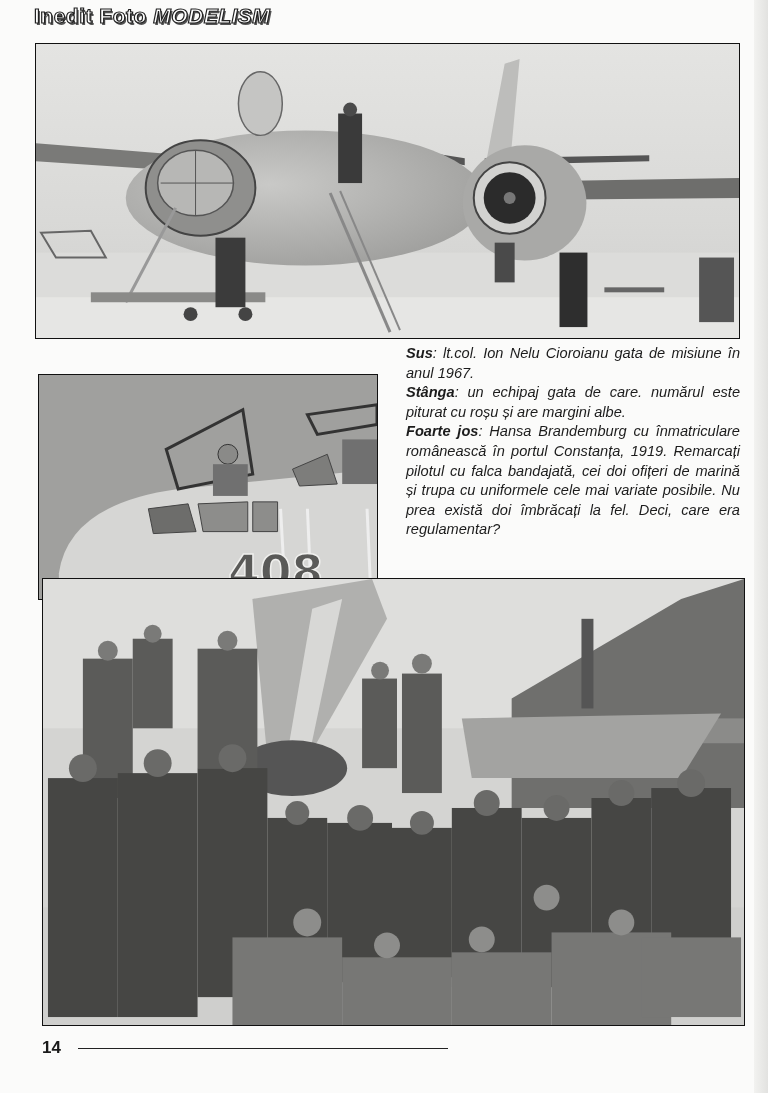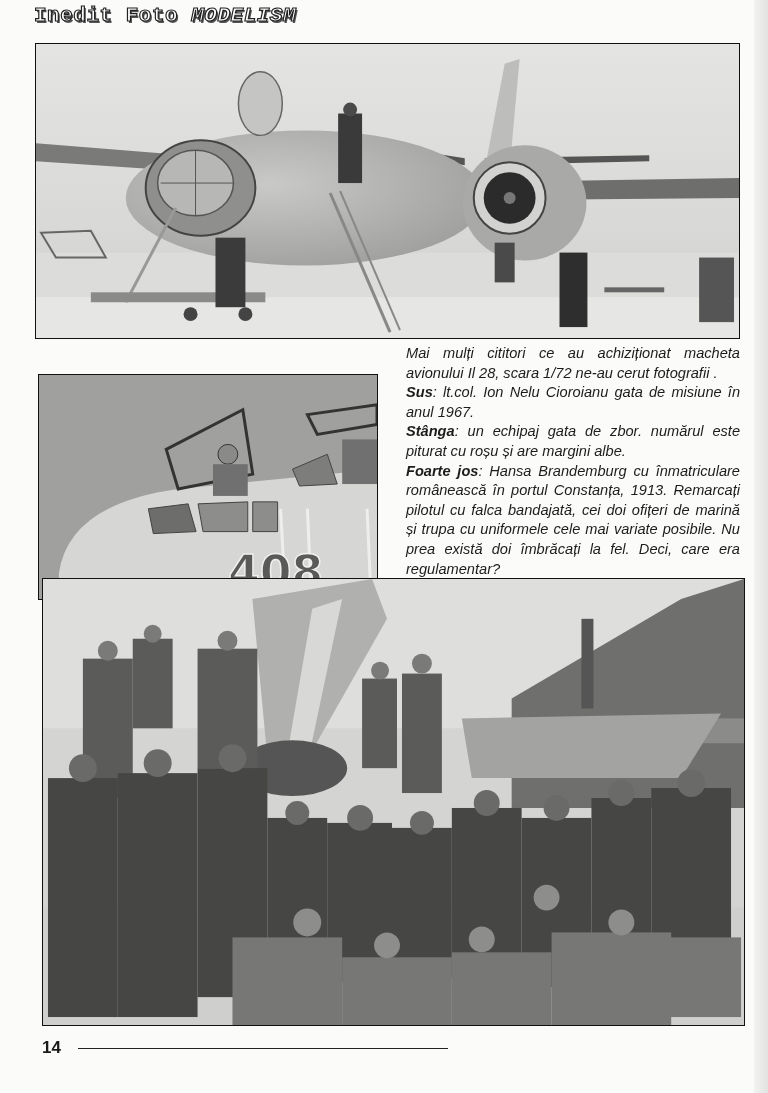--- a/index.html
+++ b/index.html
@@ -8,21 +8,21 @@
       background: #fbfbfa;
       font-family: "Liberation Sans", sans-serif;
       color: #1a1a1a;
     }
     .page-edge {
       position: absolute; right: 0; top: 0; width: 14px; height: 1093px;
       background: linear-gradient(to right, #f2f2f0, #e2e2e0);
     }
     .header-title {
       position: absolute; left: 34px; top: 4px;
-      font-family: Liberation Mono, monospace; font-weight: bold;
+      font-family: Liberation Sans, sans-serif; font-weight: bold;
       font-size: 21px; letter-spacing: 0.5px;
       color: #ffffff;
       -webkit-text-stroke: 1.2px #222;
       text-shadow: 1.5px 1.5px 0 #555;
     }
     .header-title .strong { font-style: italic; }
 
     .photo {
       position: absolute; border: 1.5px solid #111; overflow: hidden;
       box-sizing: border-box;
@@ -150,24 +150,23 @@
 
     <line x1="243" y1="135" x2="248" y2="226" stroke="#eee" stroke-width="3"></line>
     <line x1="270" y1="135" x2="274" y2="226" stroke="#eee" stroke-width="3"></line>
     <line x1="330" y1="135" x2="334" y2="226" stroke="#eee" stroke-width="3"></line>
 
     <text x="190" y="215" font-family="DejaVu Sans, sans-serif" font-weight="bold" font-size="46" fill="#5a5a58" stroke="#f0f0ee" stroke-width="1.5">408</text>
   </svg>
 </div>
 
 <div class="caption">
-  <p>Mai mulți cititori ce au achiziționat macheta avionului Il 28, scara 1/72 ne-au cerut fotografii .</p>
   <p><b>Sus</b><span>: lt.col. Ion Nelu Cioroianu gata de misiune în anul 1967.</span></p>
-  <p><b>Stânga</b><span>: un echipaj gata de zbor. numărul este piturat cu roșu și are margini albe.</span></p>
-  <p><b>Foarte jos</b><span>: Hansa Brandemburg cu înmatriculare românească în portul Constanța, 1913. Remarcați pilotul cu falca bandajată, cei doi ofițeri de marină și trupa cu uniformele cele mai variate posibile. Nu prea există doi îmbrăcați la fel. Deci, care era regulamentar?</span></p>
+  <p><b>Stânga</b><span>: un echipaj gata de care. numărul este piturat cu roșu și are margini albe.</span></p>
+  <p><b>Foarte jos</b><span>: Hansa Brandemburg cu înmatriculare românească în portul Constanța, 1919. Remarcați pilotul cu falca bandajată, cei doi ofițeri de marină și trupa cu uniformele cele mai variate posibile. Nu prea există doi îmbrăcați la fel. Deci, care era regulamentar?</span></p>
 </div>
 
 <div class="photo" id="photo-bottom">
   <svg viewBox="0 0 703 448" preserveAspectRatio="none">
     <rect width="703" height="448" fill="#d4d4d2"></rect>
 
     <rect width="703" height="150" fill="#dededc"></rect>
     <polygon points="470,120 640,20 703,0 703,230 470,230" fill="#6f6f6d"></polygon>
     <rect x="440" y="140" width="263" height="25" fill="#8b8b89"></rect>
     <rect x="540" y="40" width="12" height="90" fill="#555"></rect>

